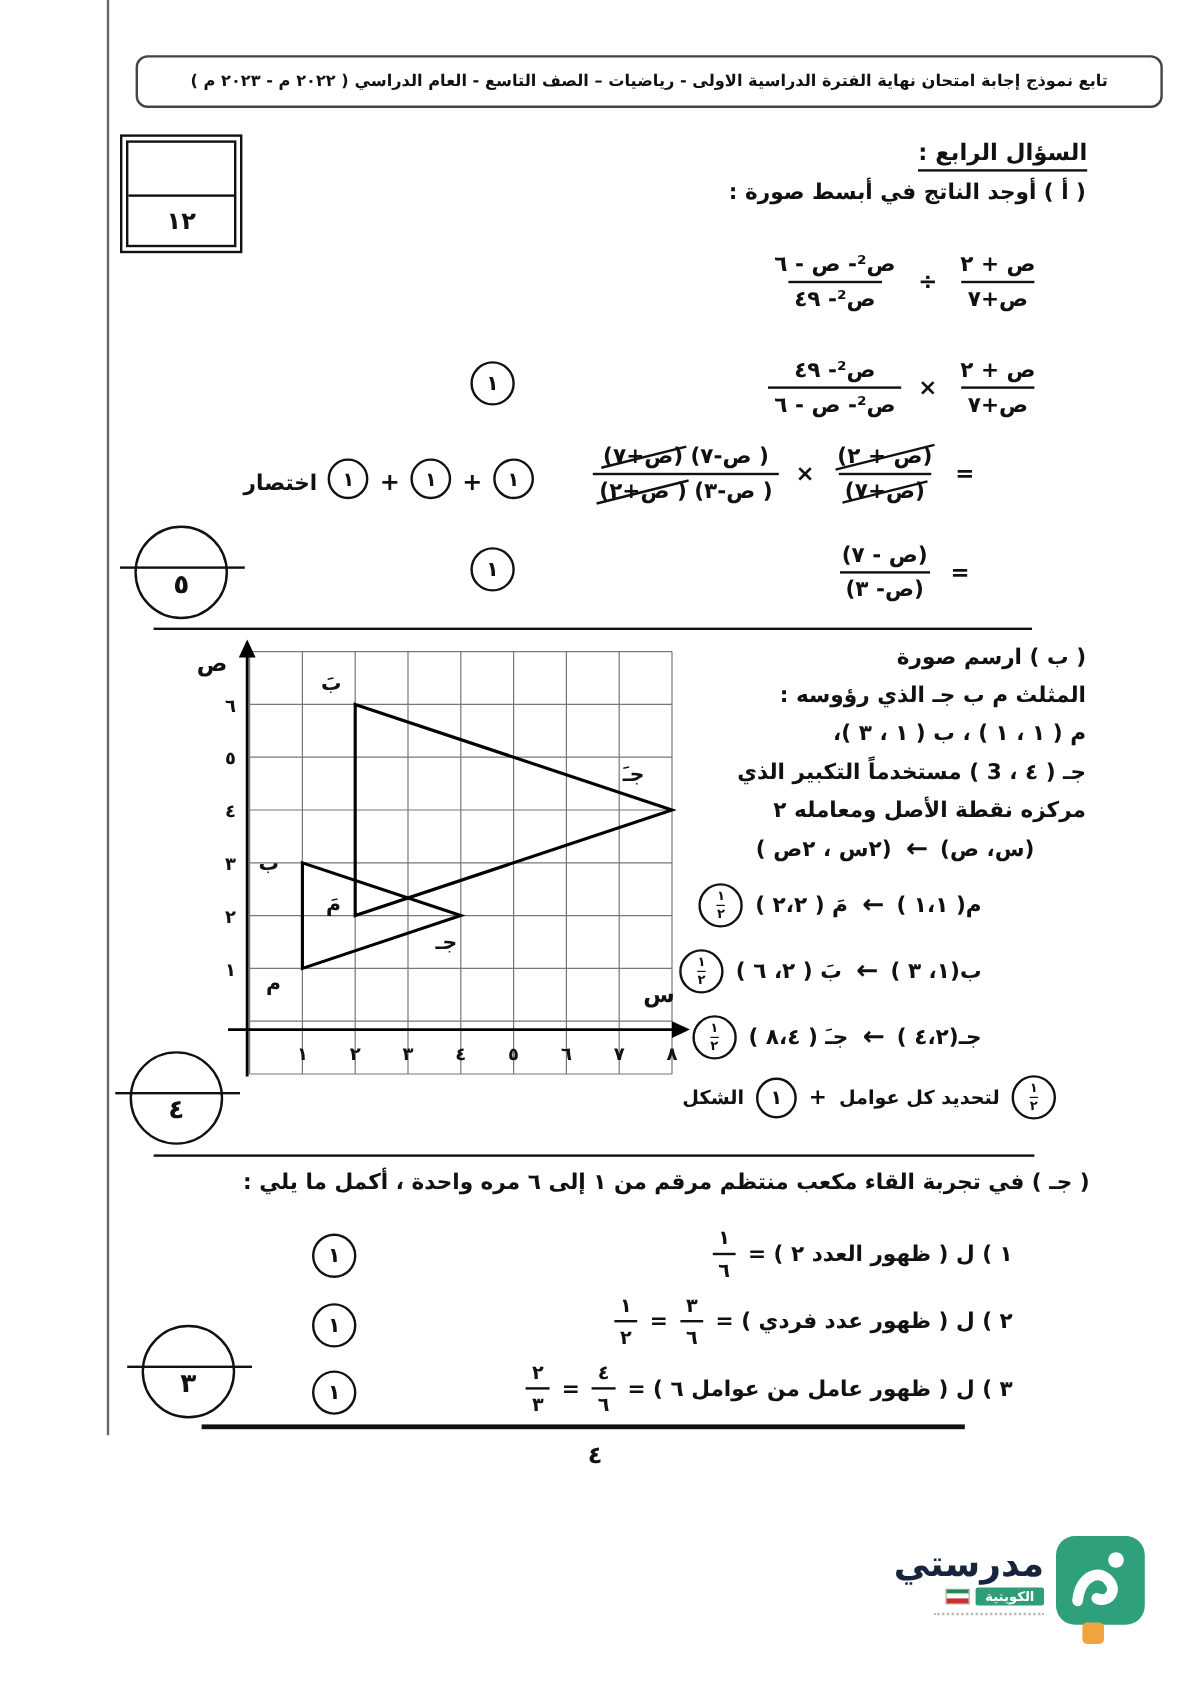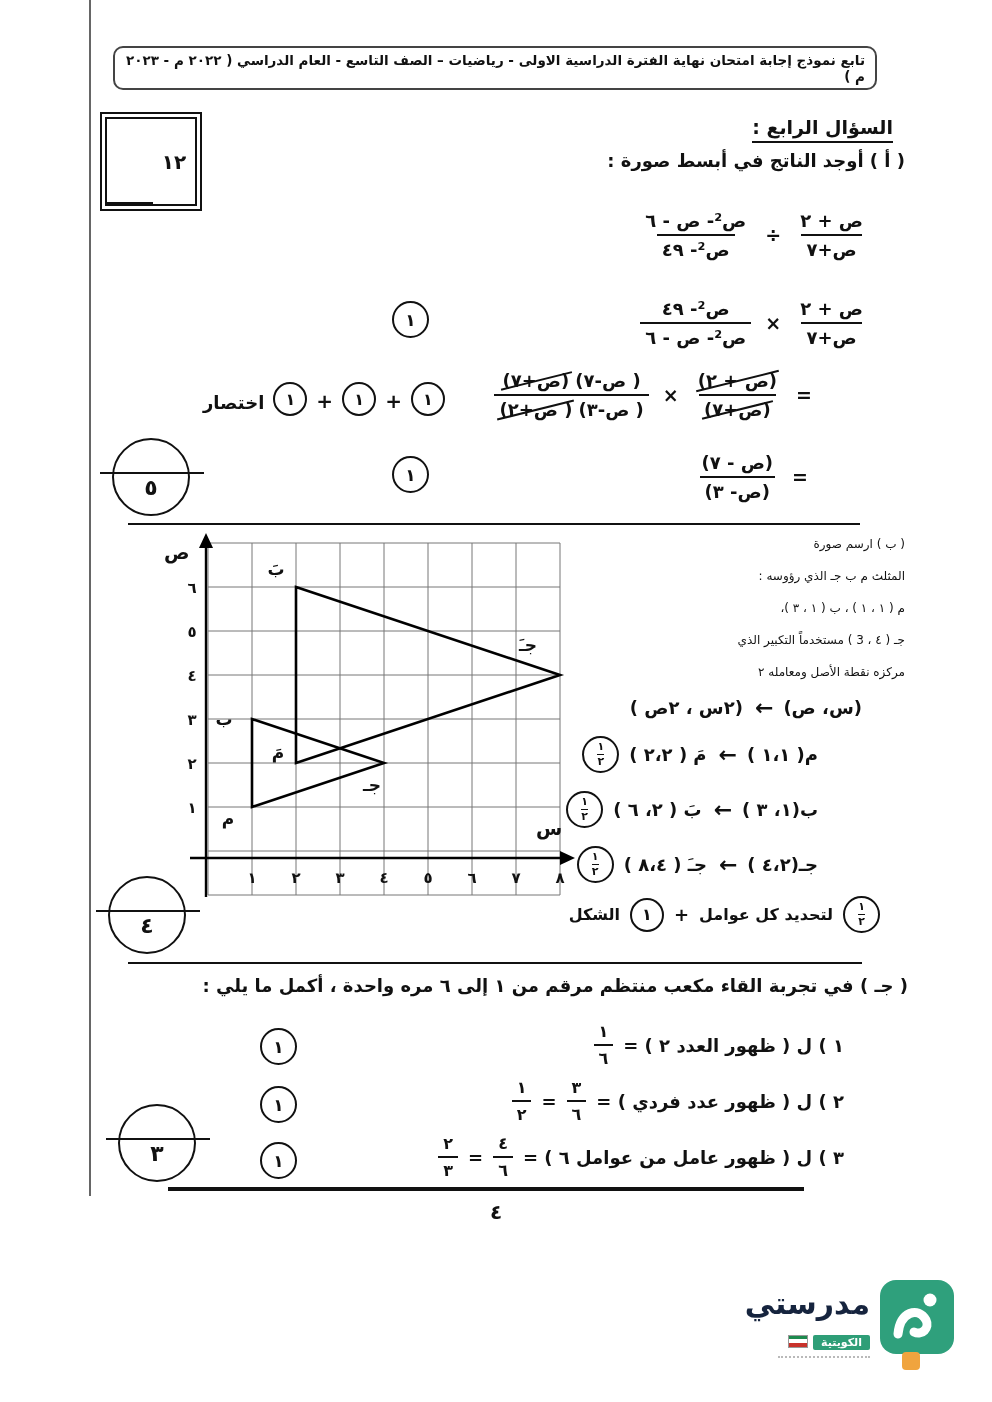--- a/index.html
+++ b/index.html
@@ -6,33 +6,33 @@
   body { background:#e8e8e8; }
   .page {
     position:relative; width:992px; height:1402px; margin:0 auto;
     background:#ffffff; color:#111;
     font-family:"DejaVu Sans", sans-serif; overflow:hidden;
   }
 
   
   .left-rule { position:absolute; left:89px; top:0; width:2px; height:1196px; background:#666; }
   .header-box {
-    position:absolute; left:113px; top:46px; width:764px; height:44px;
+    position:absolute; left:113px; top:46px; width:856px; height:44px;
     border:2px solid #444; border-radius:10px;
     display:flex; align-items:center; justify-content:center;
     font-size:13.5px; font-weight:bold; direction:rtl; padding:0 10px;
   }
 
   
   .score-box { position:absolute; left:100px; top:112px; width:102px; height:99px; border:2px solid #111; padding:3px; }
-  .score-inner { width:100%; height:100%; border:2px solid #111; display:flex; flex-direction:row; }
+  .score-inner { width:100%; height:100%; border:2px solid #111; display:flex; flex-direction:column; }
   .score-top { flex:1.1; border-bottom:2px solid #111; }
   .score-bottom { flex:1; display:flex; align-items:center; justify-content:center; font-size:20px; font-weight:bold; }
 
-  .q-title { position:absolute; right:99px; top:116px; font-size:19px; font-weight:bold; direction:rtl;
+  .q-title { position:absolute; right:86px; top:116px; font-size:19px; font-weight:bold; direction:rtl;
              border-bottom:2.5px solid #111; padding-bottom:3px; }
   .pa-prompt { position:absolute; right:87px; top:150px; font-size:18px; font-weight:bold; direction:rtl; }
 
   
   .math-row { position:absolute; display:flex; direction:rtl; align-items:center; gap:12px;
               font-size:18px; font-weight:bold; }
   .frac { display:flex; flex-direction:column; align-items:center; }
   .frac .fnum { padding:0 5px 3px; display:flex; gap:6px; direction:rtl; }
   .frac .fden { padding:3px 5px 0; border-top:2px solid #111; display:flex; gap:6px; direction:rtl; }
   .op { padding:0 2px; font-size:19px; }
@@ -57,21 +57,21 @@
 
   .shortcut-row { position:absolute; left:203px; top:382px; display:flex; direction:ltr; align-items:center; gap:9px; }
   .shortcut-label { font-size:18px; font-weight:bold; padding-top:6px; }
   .plus-inline { font-size:20px; font-weight:bold; padding-top:4px; }
 
   .hr1 { position:absolute; left:128px; top:523px; width:732px; height:2px; background:#111; }
   .hr2 { position:absolute; left:128px; top:962px; width:734px; height:2px; background:#111; }
   .hr3 { position:absolute; left:168px; top:1187px; width:636px; height:4px; background:#111; }
 
   
-  .pb-line { position:absolute; right:87px; font-size:12px; font-weight:normal; direction:rtl; white-space:nowrap; }
+  .pb-line { position:absolute; right:87px; font-size:18px; font-weight:bold; direction:rtl; white-space:nowrap; }
   .rtl-row { position:absolute; display:flex; direction:rtl; align-items:center; gap:10px;
              font-size:18px; font-weight:bold; white-space:nowrap; }
   .arrow-glyph { font-size:22px; letter-spacing:-2px; padding:0 2px; }
 
   
   .grid-wrap { position:absolute; left:148px; top:531px; width:430px; height:372px; }
   .grid-wrap svg text { font-family:"DejaVu Sans", sans-serif; font-weight:bold; fill:#111; }
 
   
   .pc-prompt { position:absolute; right:84px; top:975px; font-size:18px; font-weight:bold; direction:rtl; }
@@ -81,21 +81,21 @@
 
   .page-num { position:absolute; left:0; right:0; top:1200px; text-align:center; font-size:20px; font-weight:bold; }
 
   .watermark { position:absolute; left:0; right:0; top:1322px; text-align:center; direction:ltr;
                font-size:38px; color:#2b4ce0; text-decoration:underline; }
 
   
   .logo { position:absolute; right:38px; top:1280px; display:flex; direction:ltr; align-items:flex-start; gap:10px; }
   .logo-text { display:flex; flex-direction:column; align-items:flex-end; padding-top:8px; }
   .logo-name { font-size:30px; font-weight:bold; color:#16243e; line-height:1.05; }
-  .logo-sub-row { display:flex; align-items:flex-start; gap:5px; margin-top:15px; }
+  .logo-sub-row { display:flex; align-items:center; gap:5px; margin-top:3px; }
   .logo-flag { width:20px; height:13px; border:0.5px solid #999; display:flex; flex-direction:column; }
   .logo-flag .fg { flex:1; background:#1d8a4e; }
   .logo-flag .fw { flex:1; background:#fff; }
   .logo-flag .fr { flex:1; background:#c8322b; }
   .logo-sub { background:#2e9e77; color:#fff; font-size:11px; font-weight:bold; padding:1px 8px; border-radius:2px; }
   .logo-tag { width:92px; border-bottom:2px dotted #b9b9b9; margin-top:6px; }
   .logo-icon { position:relative; width:74px; height:74px; background:#2fa07c; border-radius:16px; flex:none; }
   .logo-orange { position:absolute; left:22px; bottom:-16px; width:18px; height:18px; background:#f0a43e; border-radius:4px; }
 </style>
 </head>

